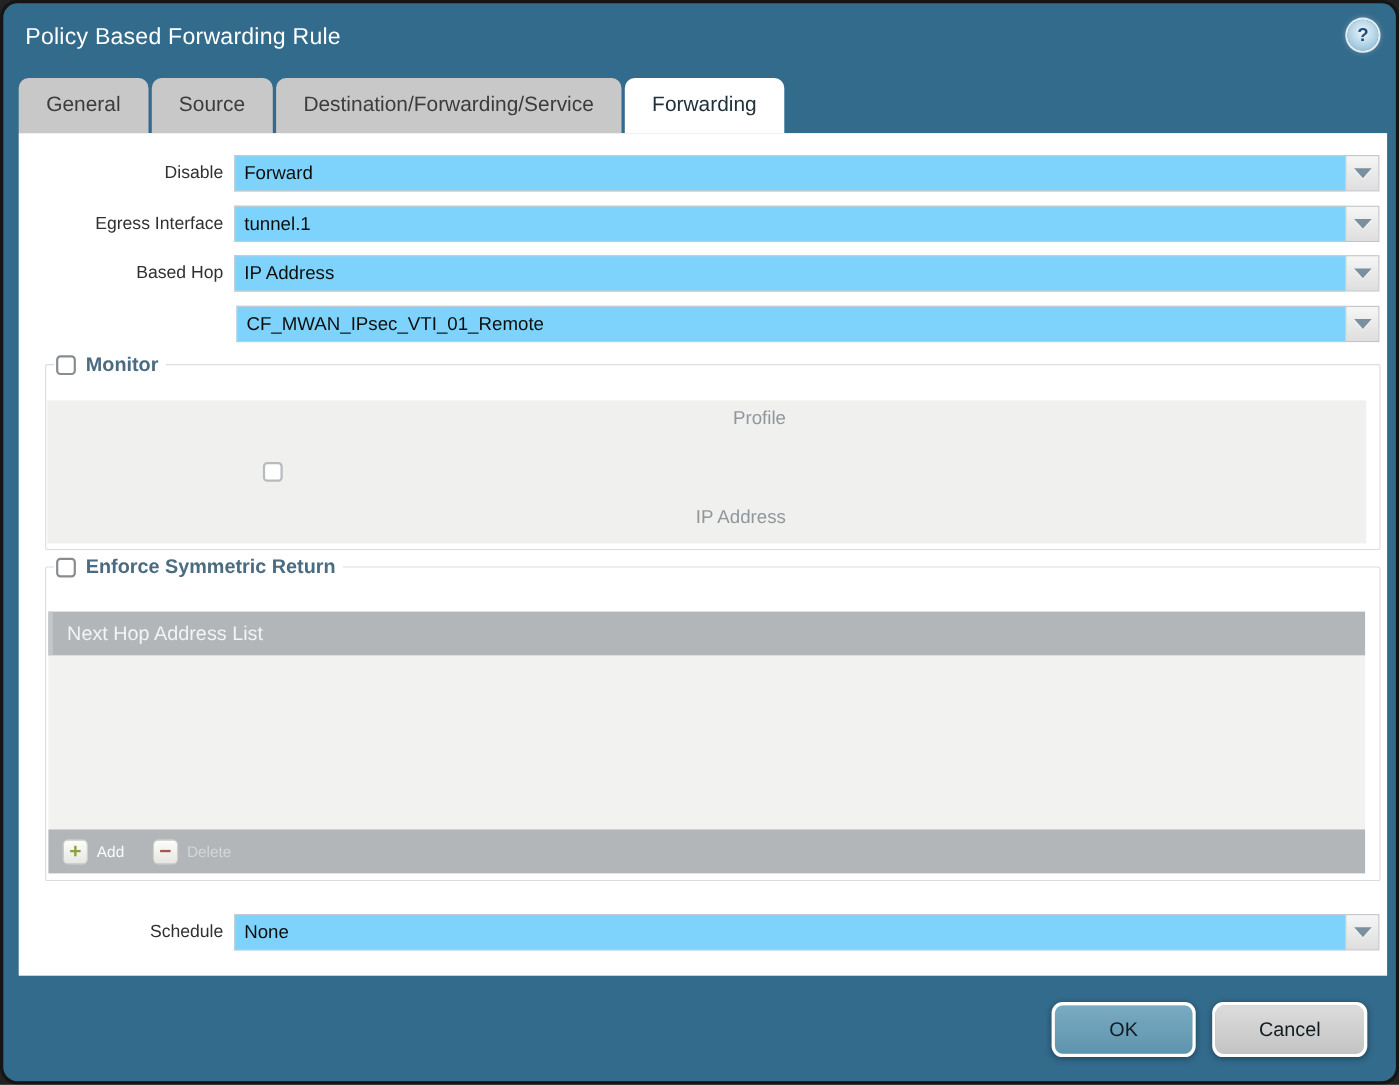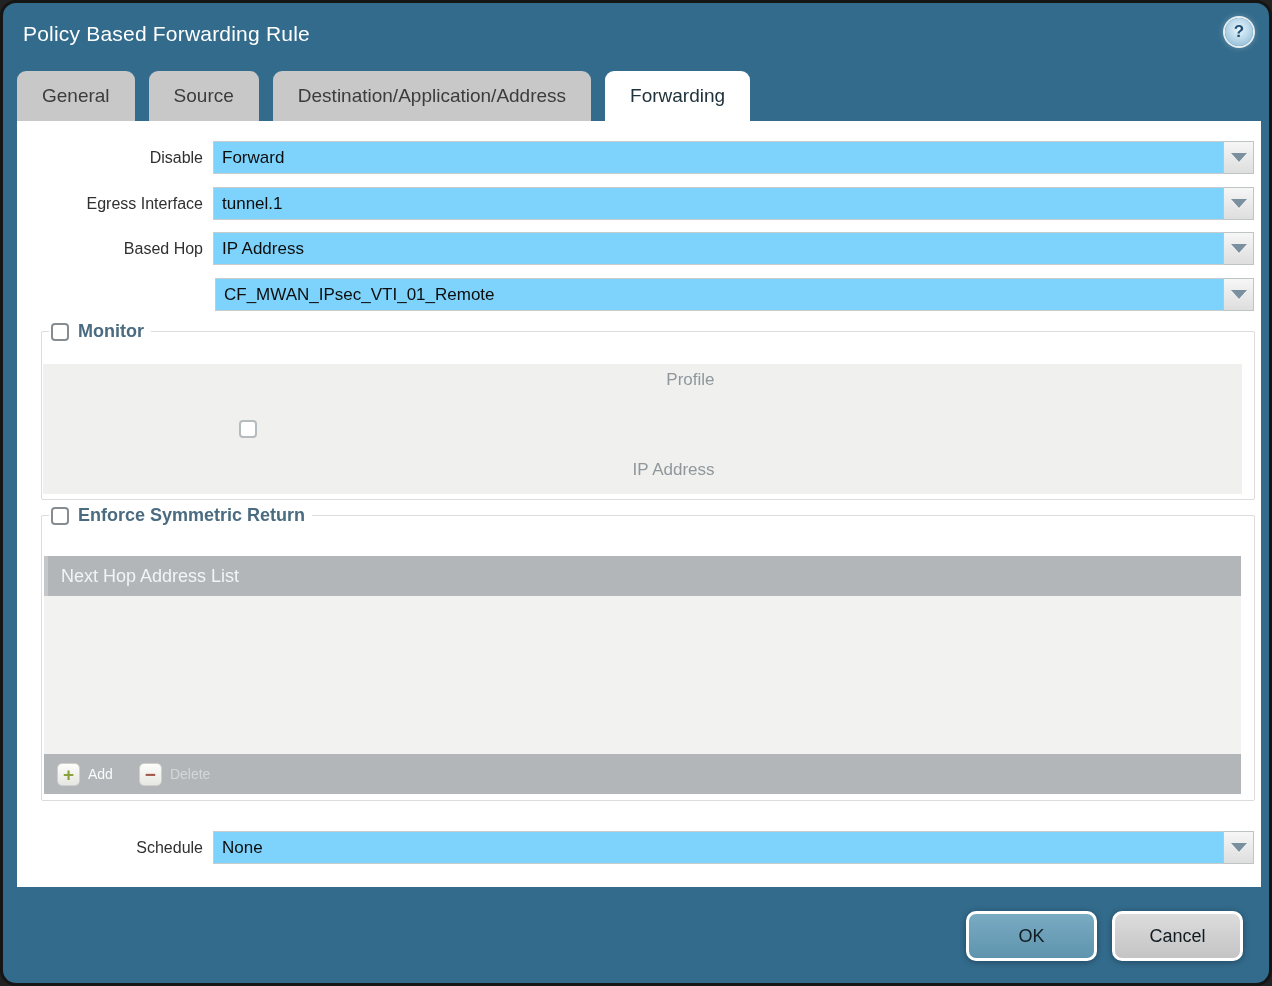--- a/index.html
+++ b/index.html
@@ -23,21 +23,21 @@
     position:absolute; right:16px; top:15px;
     width:28px; height:28px; border-radius:50%;
     background:radial-gradient(circle at 50% 40%, #eaf6fc 0%, #bcd9ea 45%, #7fb2d0 100%);
     box-shadow:0 0 0 2px rgba(255,255,255,0.85), 0 0 7px rgba(255,255,255,0.55);
     color:#1e4e74; font-size:17px; font-weight:700;
     display:flex; align-items:center; justify-content:center;
     cursor:pointer;
   }
 
   
-  .tabs { position:absolute; left:14px; top:68px; height:50px; display:flex; gap:14px; }
+  .tabs { position:absolute; left:14px; top:68px; height:50px; display:flex; gap:3px; }
   .tab {
     height:50px; padding:0 25px;
     background:#c8c8c8; color:#3c3c3c;
     border-radius:9px 9px 0 0;
     font-size:19px; display:flex; align-items:center;
     cursor:pointer; white-space:nowrap;
   }
   .tab.active {
     background:#ffffff; color:#20323c; z-index:2;
   }
@@ -144,36 +144,36 @@
   .dialog-buttons { position:absolute; right:26px; top:908px; display:flex; gap:15px; }
   .btn {
     height:50px; border-radius:10px;
     border:3px solid #ffffff;
     font-size:18px; color:#111c22;
     font-family:"Liberation Sans", sans-serif;
     box-shadow:0 1px 6px rgba(0,0,0,0.35);
     cursor:pointer;
   }
   .btn.ok { width:131px; background:linear-gradient(#79abc2,#5f94ae); }
-  .btn.cancel { width:131px; background:linear-gradient(#dcdcdc,#c4c4c4); }
+  .btn.cancel { width:141px; background:linear-gradient(#dcdcdc,#c4c4c4); }
 </style>
 </head>
 <body>
 
 <div class="screen">
 
   <div class="titlebar">
     <div class="title">Policy Based Forwarding Rule</div>
     <div class="help">?</div>
   </div>
 
   <div class="tabs">
     <div class="tab">General</div>
     <div class="tab">Source</div>
-    <div class="tab">Destination/Application/Address</div>
+    <div class="tab">Destination/Forwarding/Service</div>
     <div class="tab active">Forwarding</div>
   </div>
 
   <div class="content">
 
     <div class="form-row" style="top:20px">
       <div class="flabel">Disable</div>
       <div class="combo">
         <div class="combo-value">Forward</div>
         <div class="combo-btn">

